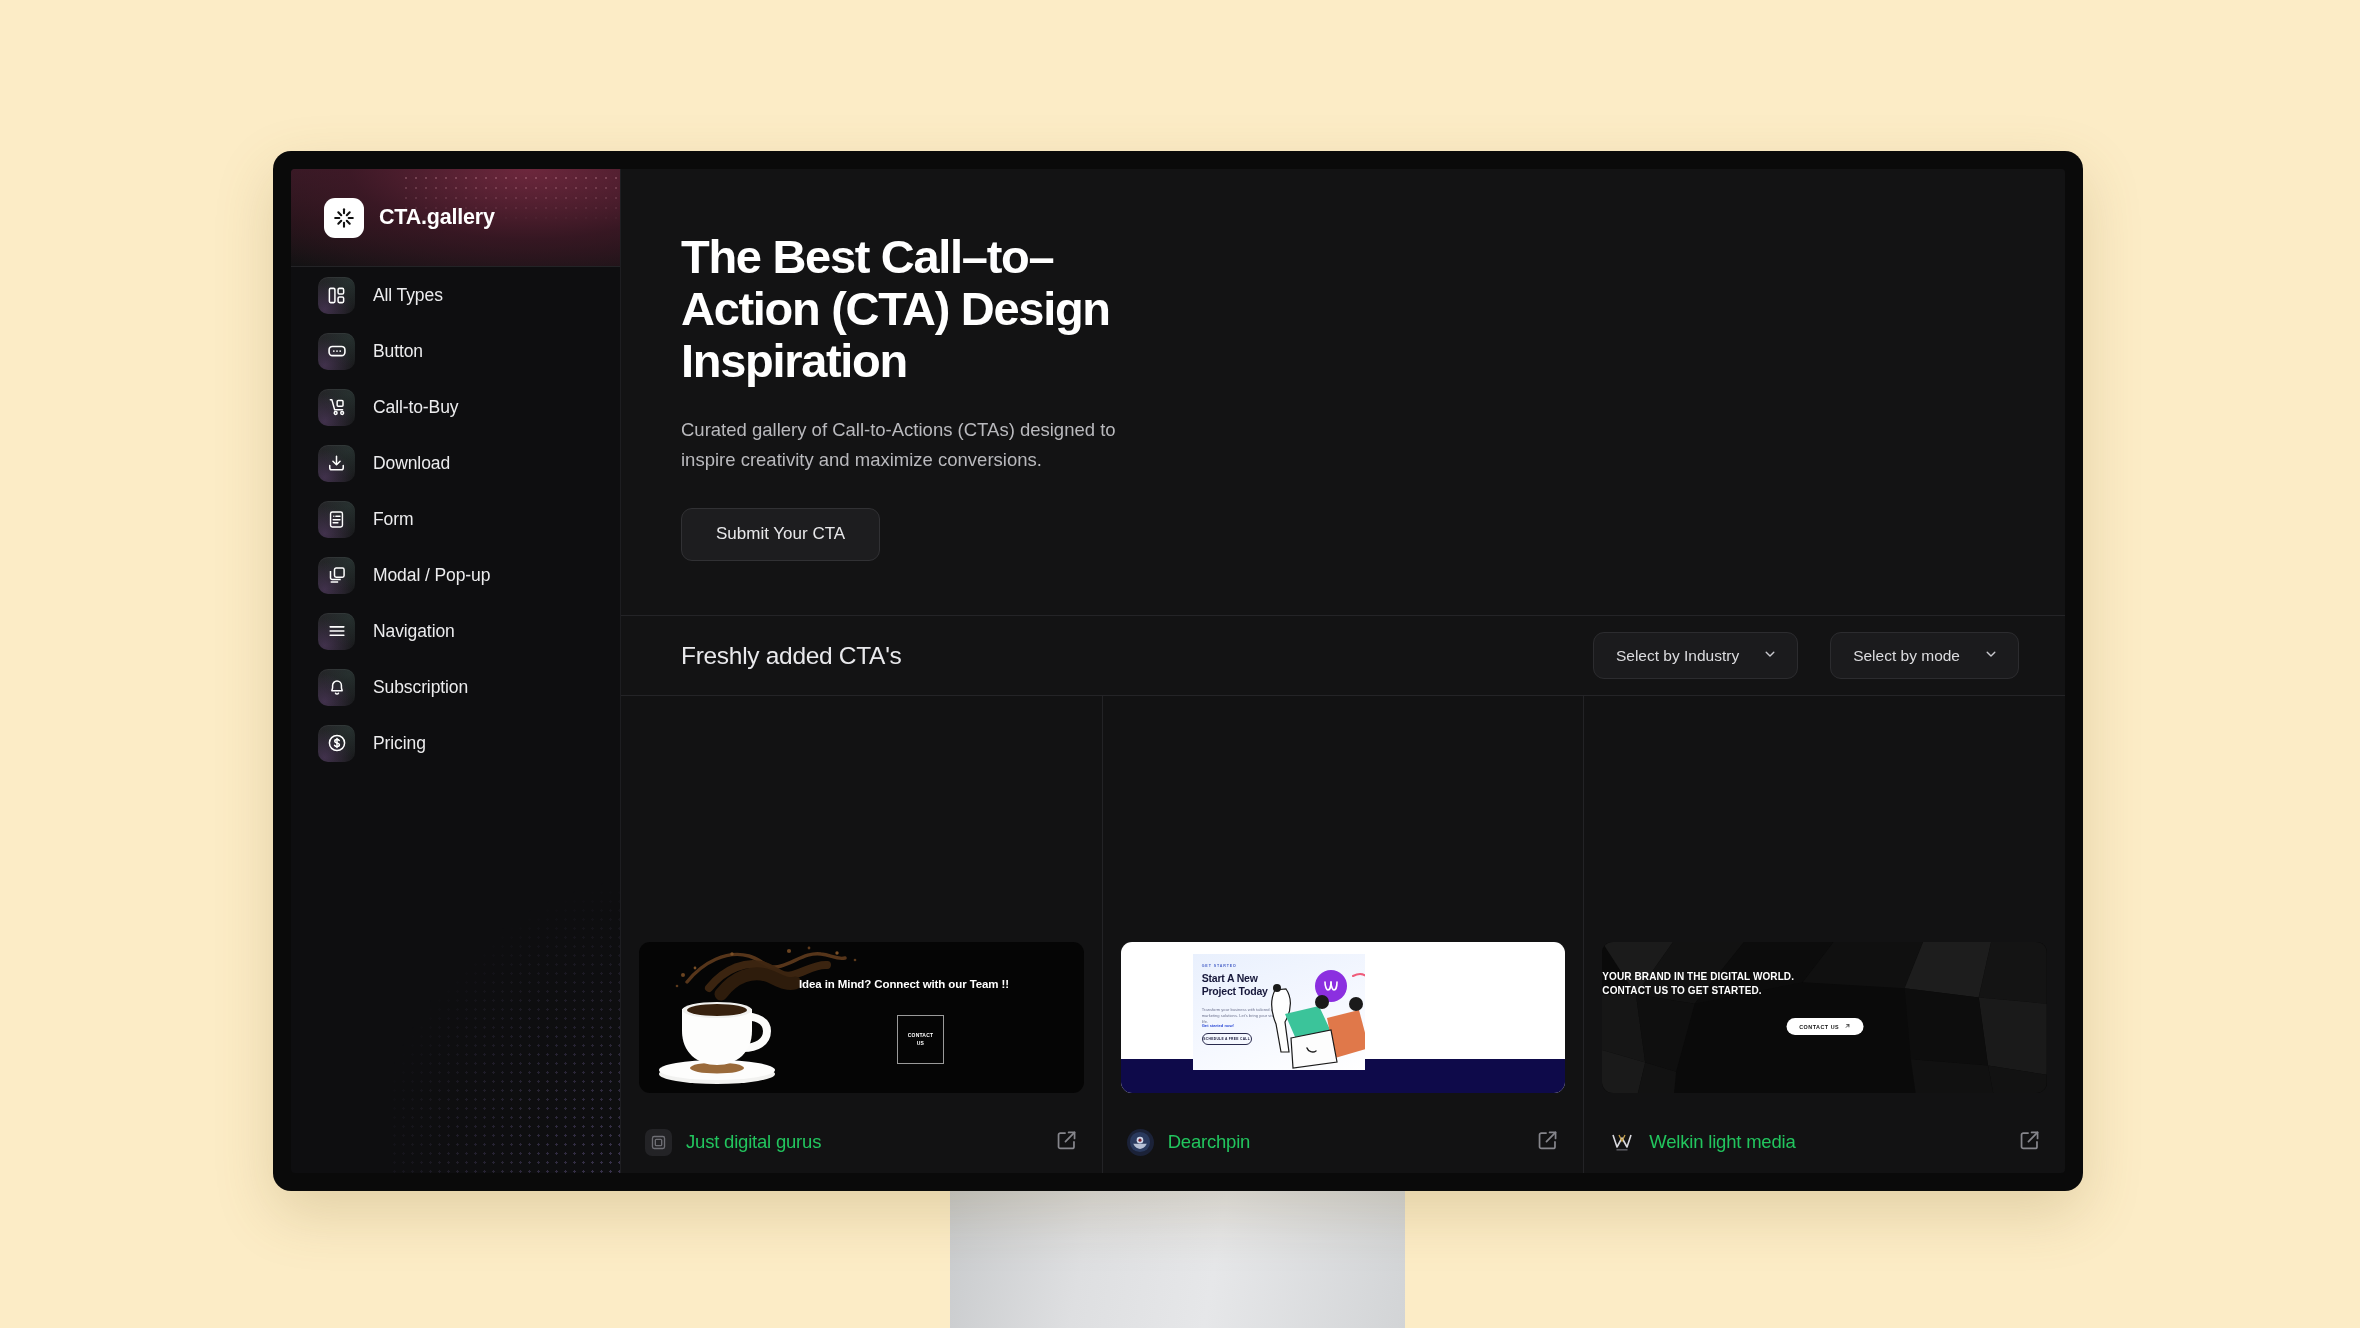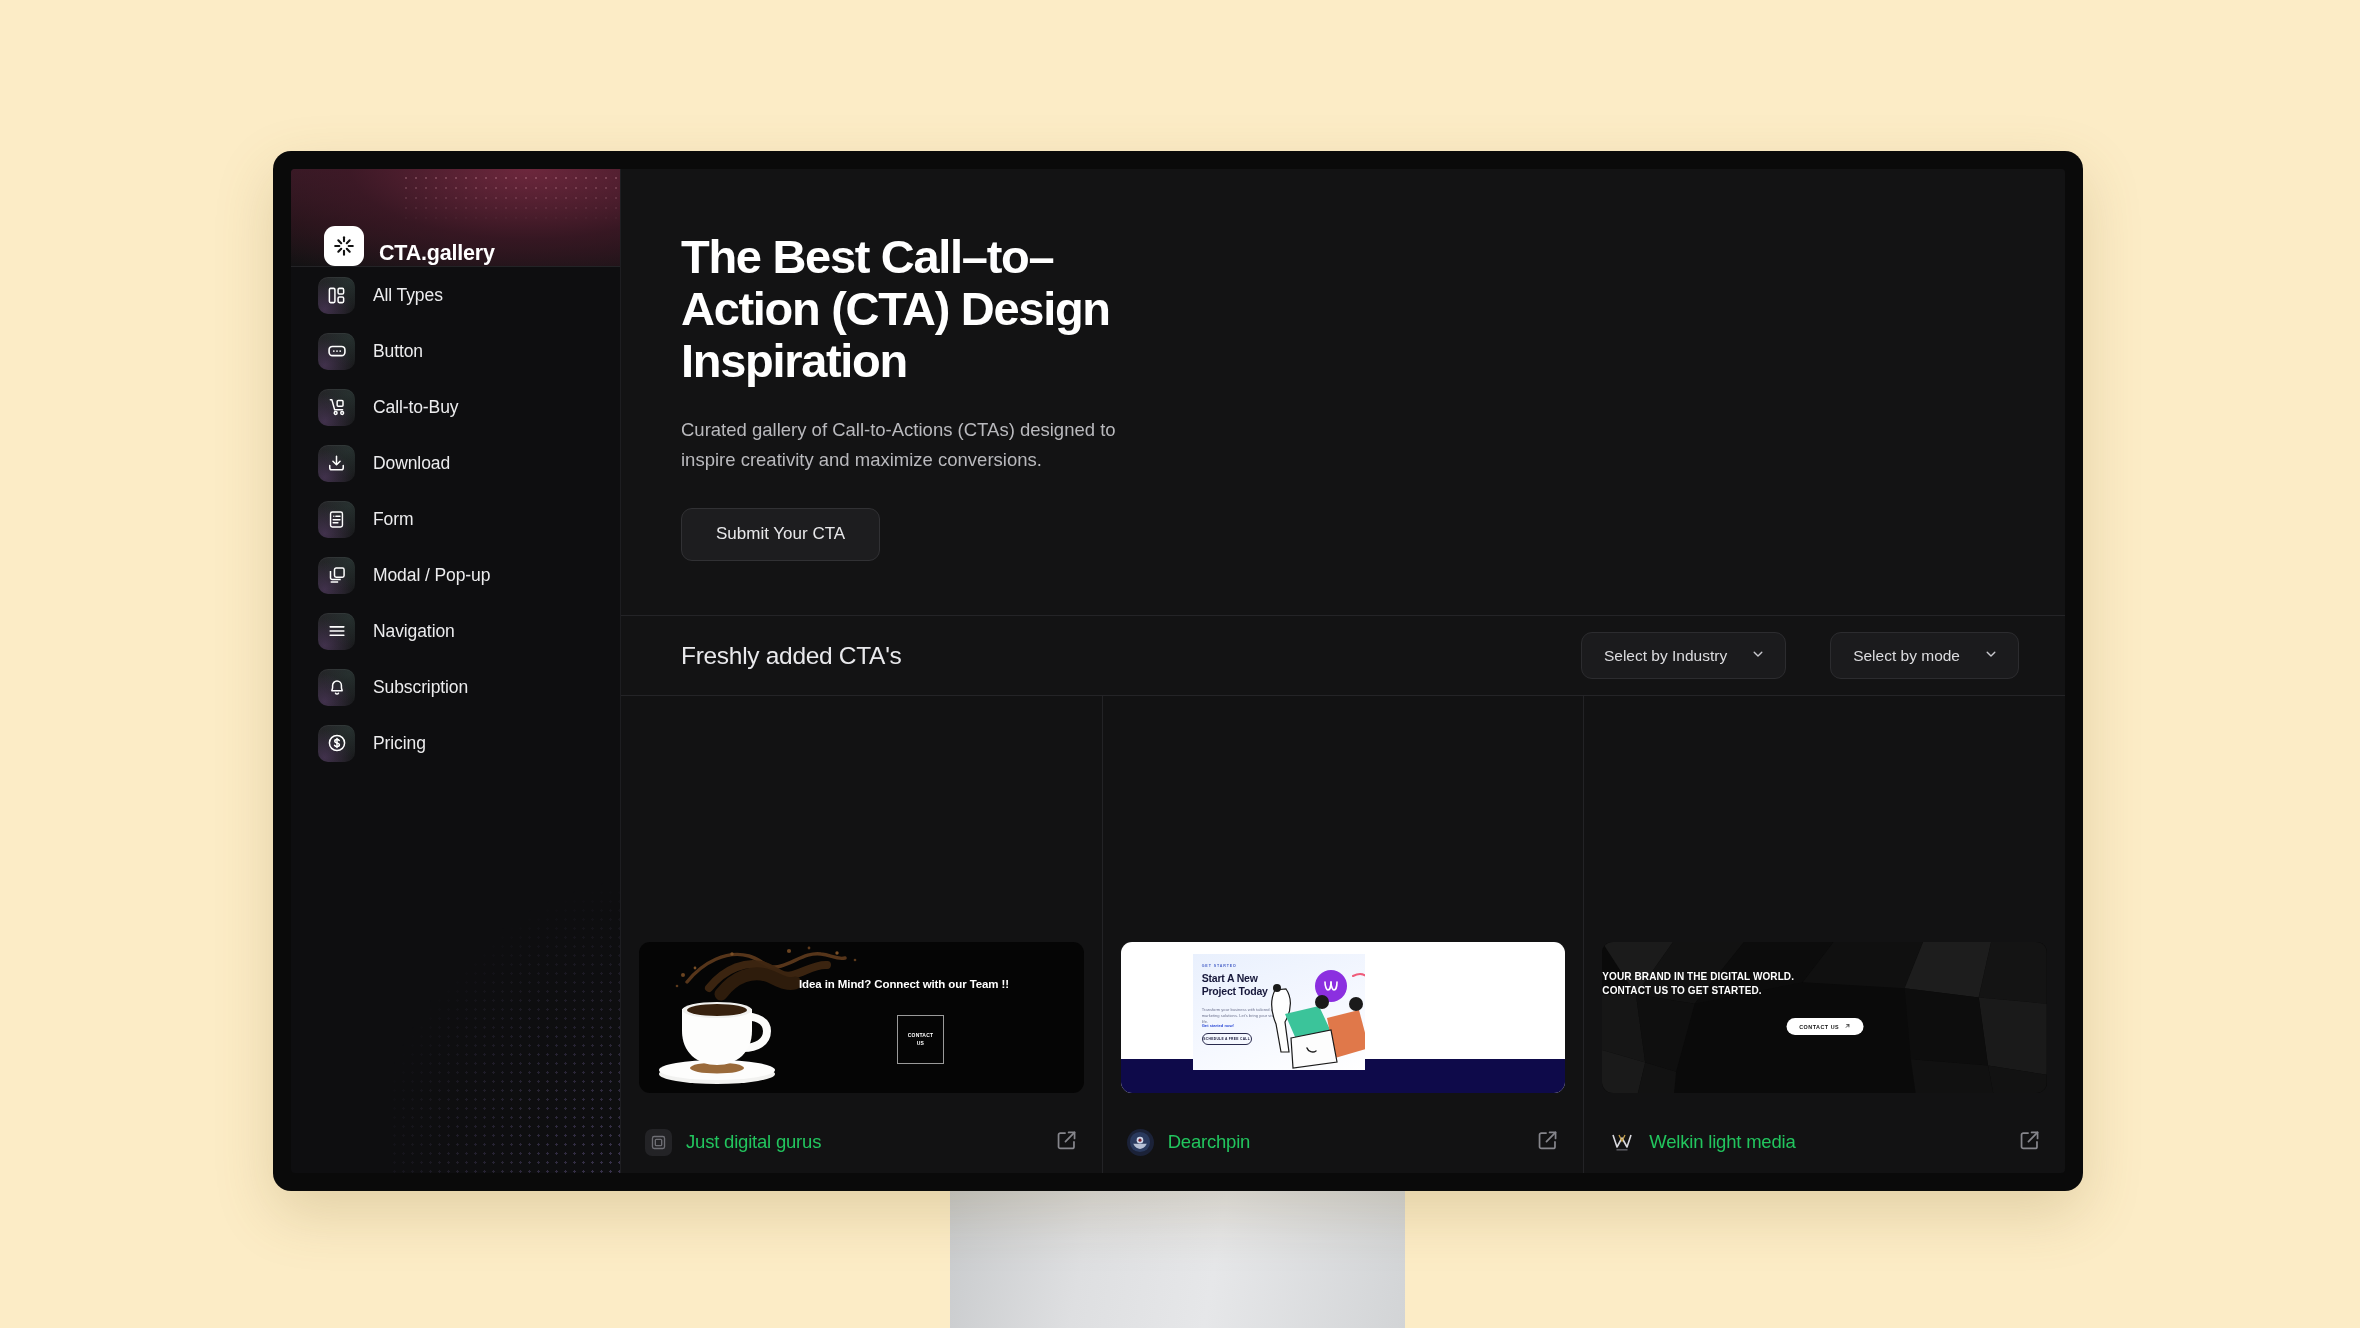--- a/index.html
+++ b/index.html
@@ -47,21 +47,21 @@
     position: absolute; right: 0; bottom: 0;
     width: 230px; height: 330px;
     background-image: radial-gradient(circle, rgba(150,130,205,0.38) 1px, transparent 1.2px);
     background-size: 9px 9px;
     -webkit-mask-image: radial-gradient(ellipse 180% 150% at 115% 118%, #000 0%, rgba(0,0,0,0.55) 38%, transparent 72%);
     mask-image: radial-gradient(ellipse 180% 150% at 115% 118%, #000 0%, rgba(0,0,0,0.55) 38%, transparent 72%);
     pointer-events: none;
   }
   #brand {
     height: 98px; flex: 0 0 98px;
-    display: flex; align-items: flex-end;
+    display: flex; align-items: center;
     padding: 0 0 0 33px;
     position: relative;
     border-bottom: 1px solid #232326;
     background:
       radial-gradient(ellipse 120% 160% at 72% 0%, rgba(112,40,62,0.95) 0%, rgba(62,24,38,0.75) 45%, rgba(20,14,17,0.2) 85%),
       linear-gradient(180deg,#3b1c28 0%,#241419 55%,#131314 100%);
     overflow: hidden;
   }
   #brand-dots {
     position: absolute; left: 110px; top: -6px;
@@ -135,21 +135,21 @@
   }
 
   #filterbar {
     height: 80px; flex: 0 0 80px;
     display: flex; align-items: center; justify-content: space-between;
     padding: 0 46px 0 60px;
     border-bottom: 1px solid #242427;
     background: #131314;
   }
   #section-title { color: #e9e9ec; font-size: 24.5px; letter-spacing: -0.3px; }
-  #filters { display: flex; gap: 44px; margin-left: 48px; }
+  #filters { display: flex; gap: 32px; margin-left: 48px; }
   .filter-btn {
     display: flex; align-items: center; gap: 24px;
     height: 47px; padding: 0 20px 0 22px;
     background: #1b1b1d; border: 1px solid #2c2c2f;
     border-radius: 11px; color: #dcdcdf; font-size: 15.5px;
     cursor: pointer;
   }
 
   #grid { flex: 1; display: flex; min-height: 0; }
   .card {

